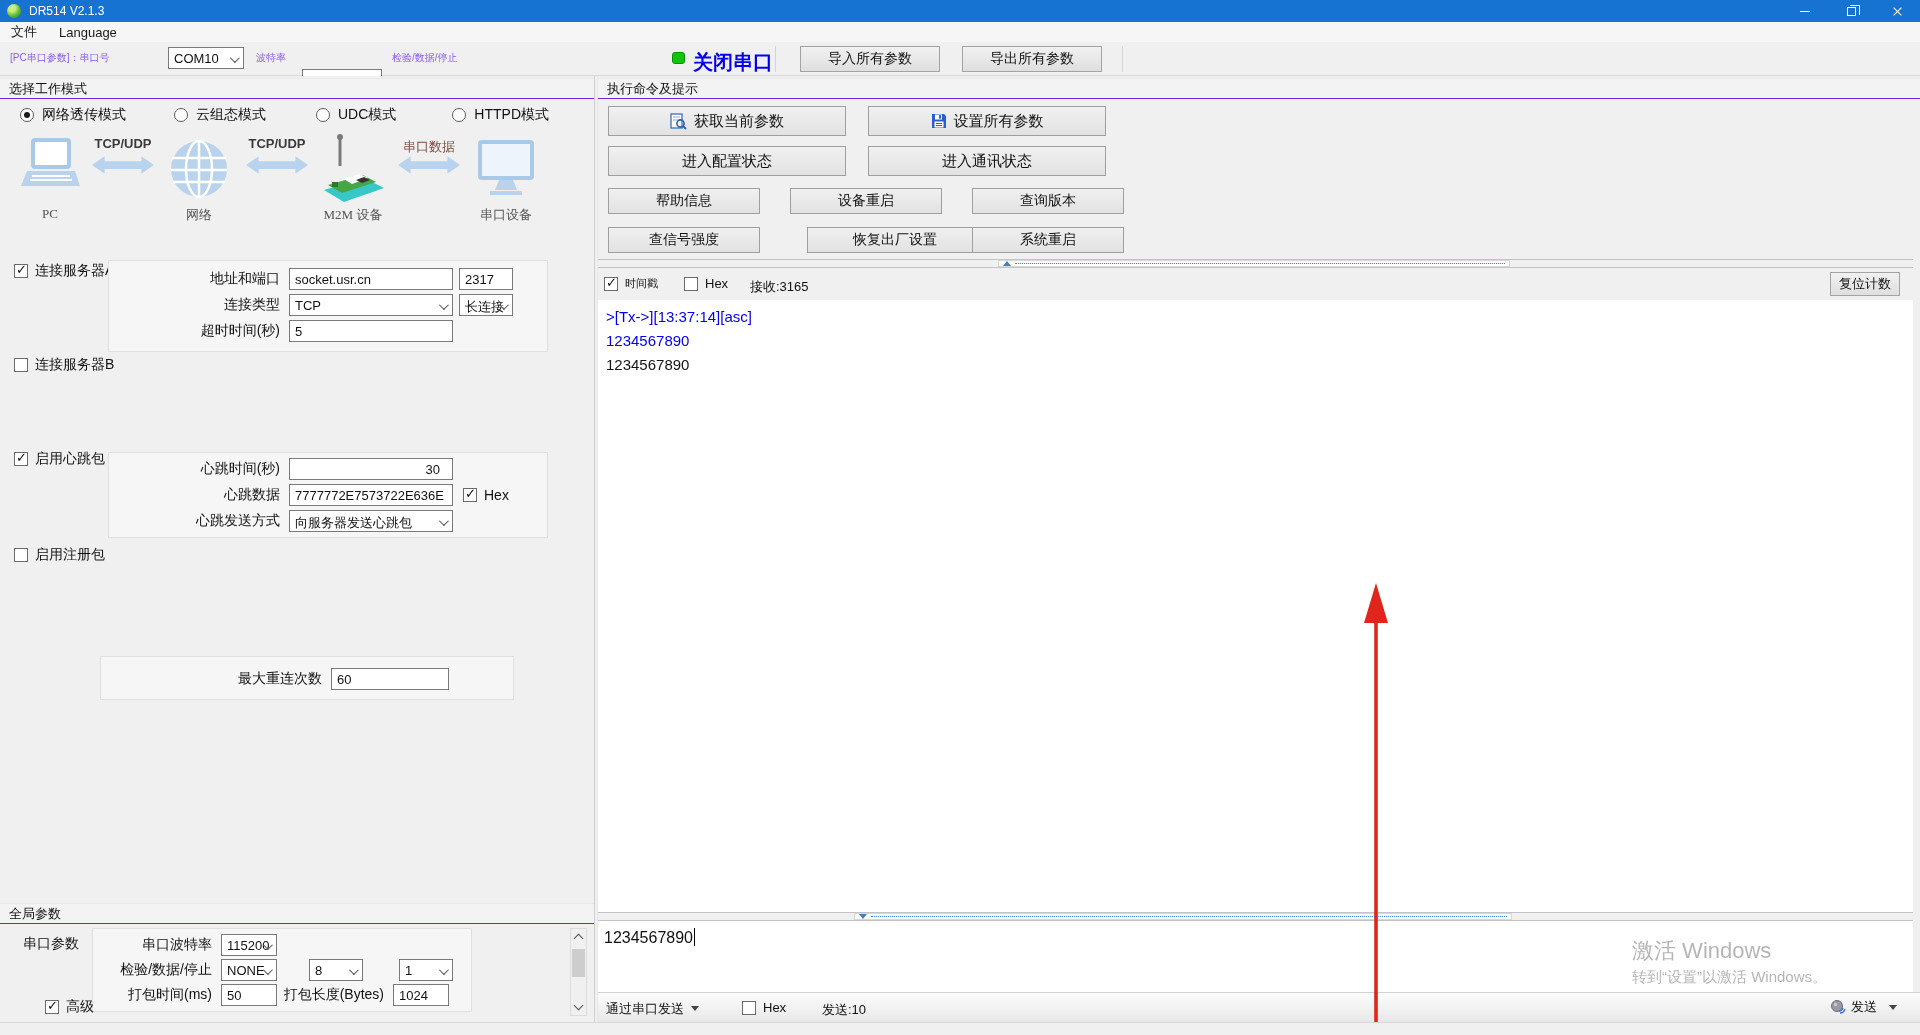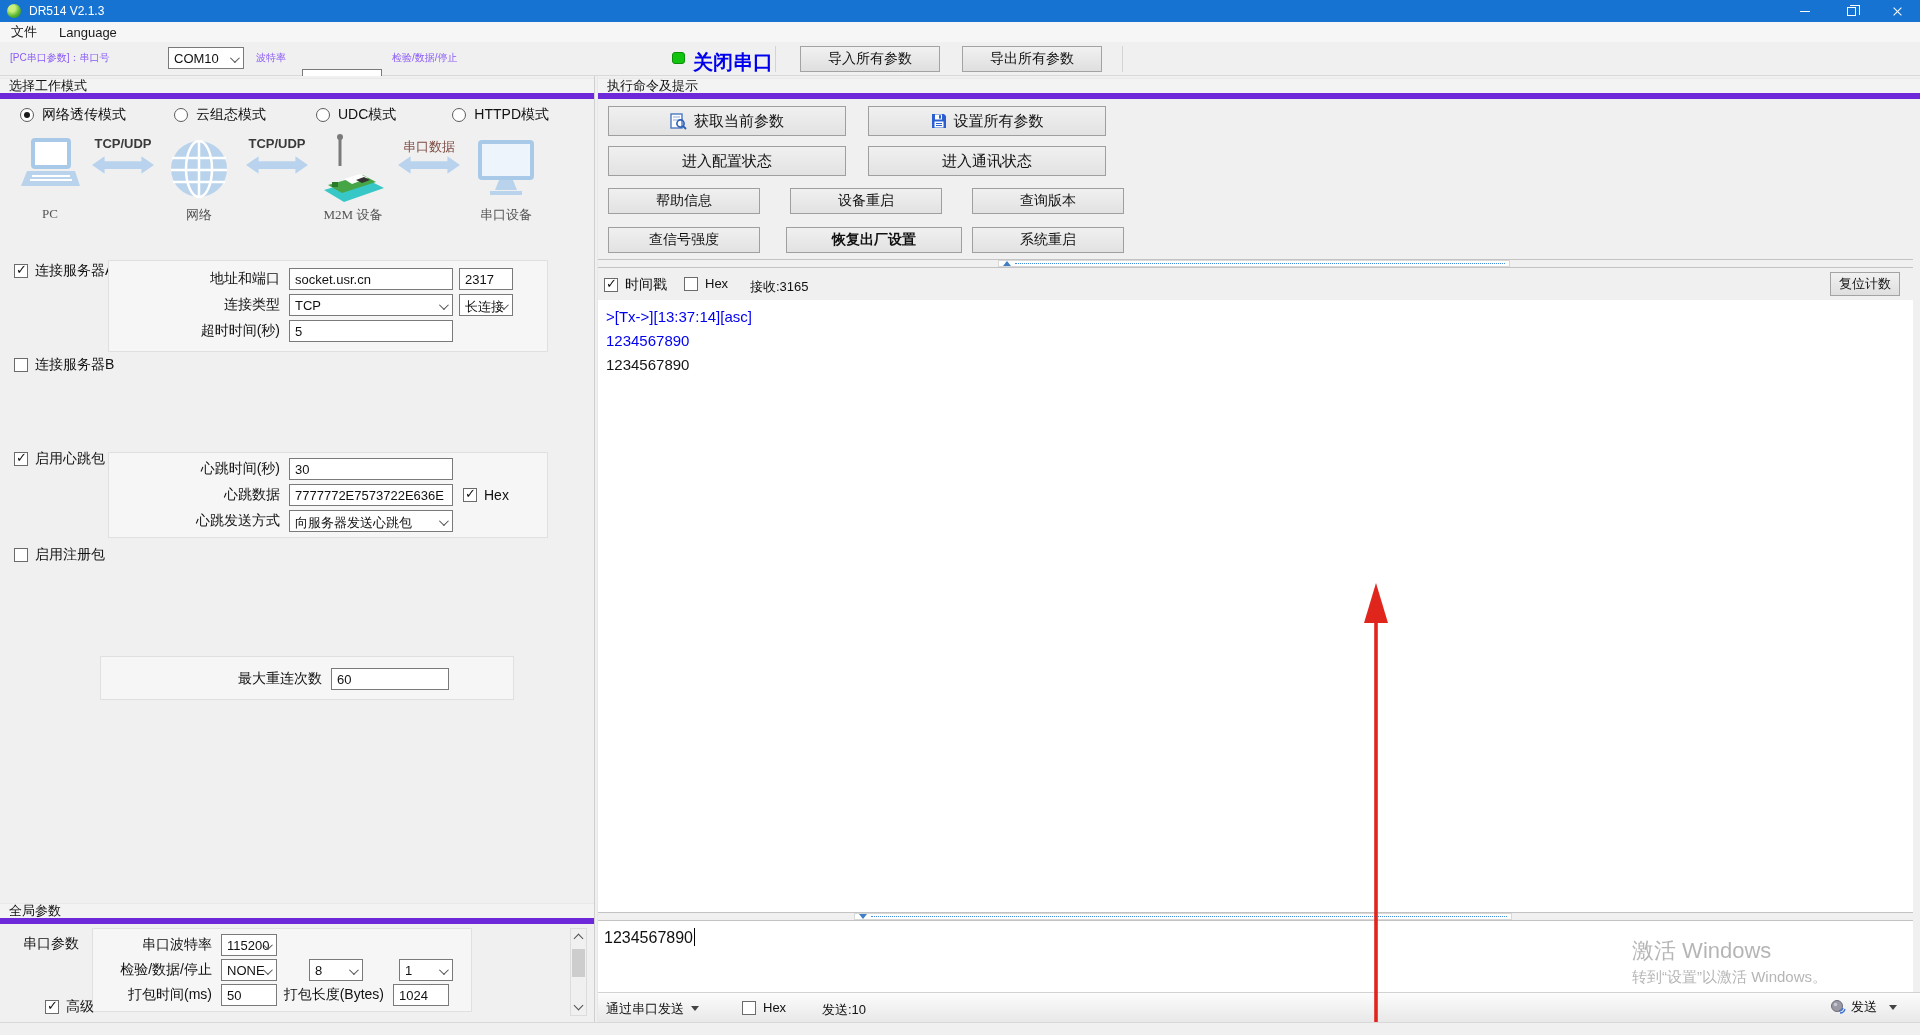--- a/index.html
+++ b/index.html
@@ -29,21 +29,21 @@
   .tb-label { position:absolute; font-size:10px; color:#8b5cf6; top:9px; }
   .combo { background:#fff; border:1px solid #7a7a7a; height:22px; font-size:13px; color:#111; padding:3px 16px 0 5px; position:relative; overflow:hidden; white-space:nowrap; }
   .combo::after { content:""; position:absolute; right:6px; top:8px; width:6px; height:6px; border-right:1px solid #505050; border-bottom:1px solid #505050; transform:rotate(45deg) translateY(-2px); }
   .tbox { background:#fff; border:1px solid #7a7a7a; height:22px; font-size:13px; color:#111; padding:3px 12px 0 5px; overflow:hidden; white-space:nowrap; }
   .led { position:absolute; width:13px; height:12px; border-radius:3px; background:#12c40f; border:1px solid #0a8f08; }
   .closeport { position:absolute; font-size:20px; font-weight:bold; color:#0000ee; top:7px; }
   .tb-sep { position:absolute; width:1px; height:26px; background:#d4d4d4; top:4px; }
   .btn { background:linear-gradient(#f1f1f1,#dfdfdf); border:1px solid #a3a3a3; display:flex; align-items:center; justify-content:center; font-size:14px; color:#111; gap:6px; }
 
   
-  .band { position:absolute; height:21px; background:#f3f3f3; border-top:1px solid #e9e9e9; border-bottom:6px solid #6d28d9; font-size:13px; color:#111; display:flex; align-items:center; padding-left:9px; }
+  .band { position:absolute; height:21px; background:#f3f3f3; border-top:1px solid #e9e9e9; border-bottom:1px solid #6d28d9; font-size:13px; color:#111; display:flex; align-items:center; padding-left:9px; }
 
   
   .left-panel { position:absolute; left:0; top:76px; width:594px; height:946px; background:#f0f0f0; }
   .v-divider { position:absolute; left:594px; top:76px; width:4px; height:946px; background:#f0f0f0; border-left:1px solid #cfcfcf; border-right:1px solid #e8e8e8; }
 
   .radio-row { position:absolute; left:0; top:30px; width:594px; display:flex; }
   .radio-item { display:flex; align-items:center; gap:8px; font-size:14px; color:#111; }
   .radio { width:14px; height:14px; border:1px solid #5c5c5c; border-radius:50%; background:#fff; position:relative; flex:none; }
   .radio.sel::after { content:""; position:absolute; inset:3px; border-radius:50%; background:#1b1b1b; }
 
@@ -241,21 +241,21 @@
       <span>连接服务器B</span>
     </div>
 
     <div class="cb checked abs" style="left:14px; top:374px;">
       <div class="box"></div>
       <span>启用心跳包</span>
     </div>
     <div class="fpanel" style="left:108px; top:376px; width:440px; height:86px;">
       <div class="frow" style="left:0; top:5px; width:100%;">
         <div class="flabel" style="width:180px;">心跳时间(秒)</div>
-        <div class="tbox" style="width:164px;">30</div>
+        <div class="tbox" style="width:164px;text-align:right;">30</div>
       </div>
       <div class="frow" style="left:0; top:31px; width:100%;">
         <div class="flabel" style="width:180px;">心跳数据</div>
         <div class="tbox" style="width:164px;">7777772E7573722E636E</div>
         <div class="cb checked" style="margin-left:10px;">
           <div class="box"></div>
           <span>Hex</span>
         </div>
       </div>
       <div class="frow" style="left:0; top:57px; width:100%;">
@@ -335,31 +335,31 @@
       </svg>
       <span>设置所有参数</span>
     </div>
     <div class="cmd-btn" style="left:10px; top:70px; width:238px; height:30px;">进入配置状态</div>
     <div class="cmd-btn" style="left:270px; top:70px; width:238px; height:30px;">进入通讯状态</div>
 
     <div class="cmd-btn small" style="left:10px; top:112px; width:152px; height:26px;">帮助信息</div>
     <div class="cmd-btn small" style="left:192px; top:112px; width:152px; height:26px;">设备重启</div>
     <div class="cmd-btn small" style="left:374px; top:112px; width:152px; height:26px;">查询版本</div>
     <div class="cmd-btn small" style="left:10px; top:151px; width:152px; height:26px;">查信号强度</div>
-    <div class="cmd-btn small" style="left:188px; top:151px; width:176px; height:26px;font-weight:bold;">恢复出厂设置</div>
+    <div class="cmd-btn small" style="left:209px; top:151px; width:176px; height:26px;">恢复出厂设置</div>
     <div class="cmd-btn small" style="left:374px; top:151px; width:152px; height:26px;">系统重启</div>
 
     <div class="splitter" style="top:183px;">
       <div class="split-handle" style="left:400px; width:512px;">
         <div class="tri-up"></div>
         <div class="split-dots"></div>
       </div>
     </div>
 
-    <div class="cb checked abs" style="left:6px; top:200px; font-size:14px;">
+    <div class="cb checked abs" style="left:6px; top:200px; font-size:11px;">
       <div class="box"></div>
       <span>时间戳</span>
     </div>
     <div class="cb abs" style="left:86px; top:200px; font-size:13px;">
       <div class="box"></div>
       <span>Hex</span>
     </div>
     <div class="log-toolbar-text abs" style="left:152px; top:202px;">接收:3165</div>
     <div class="btn abs" style="left:1232px; top:196px; width:70px; height:24px; font-size:13px;">复位计数</div>
 

